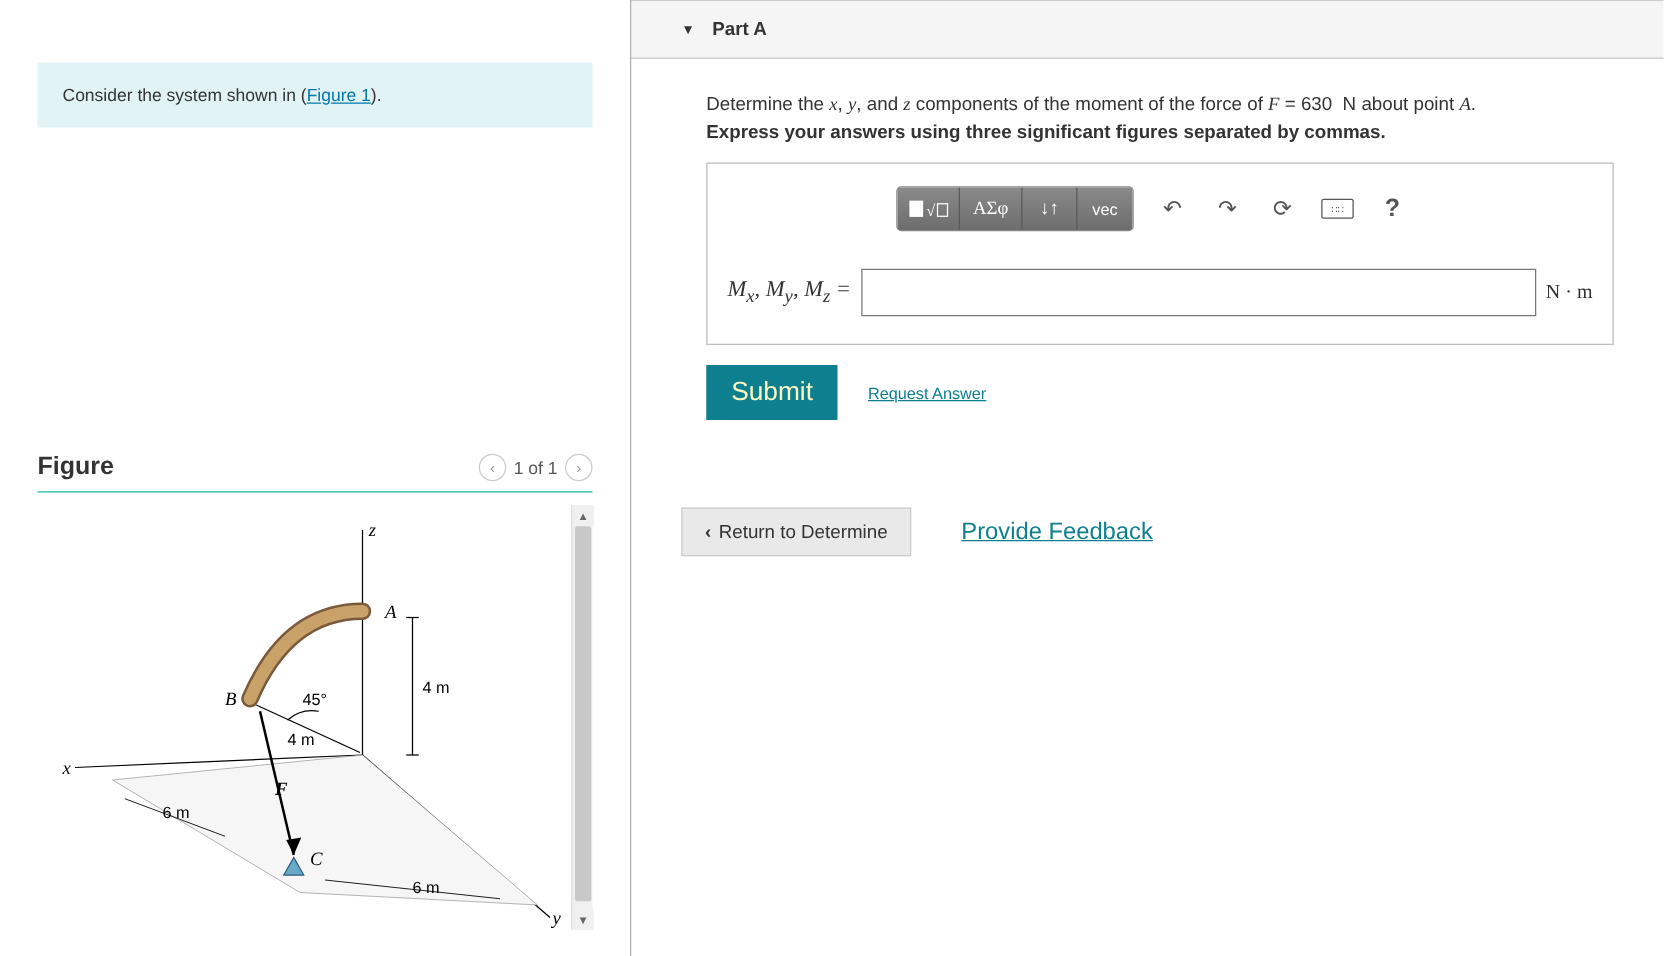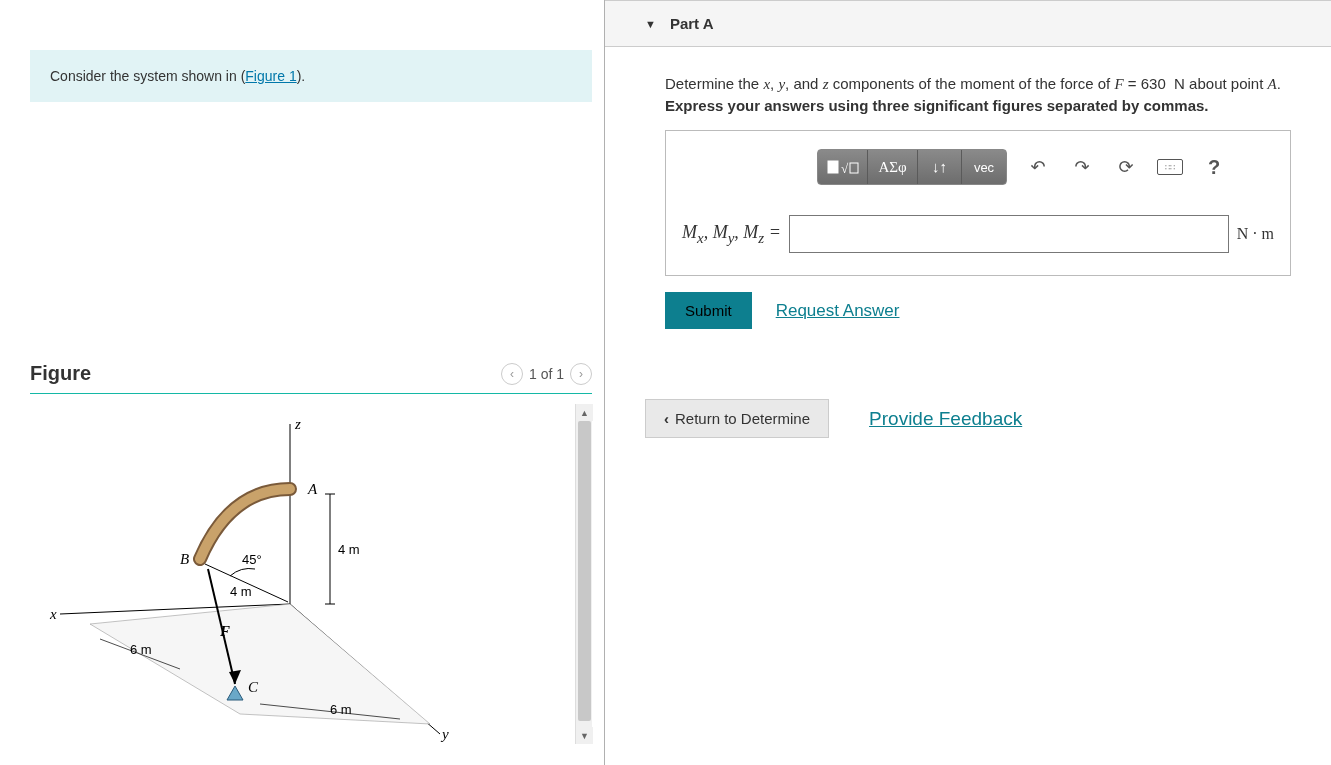--- a/index.html
+++ b/index.html
@@ -8,23 +8,23 @@
     font-family: Arial, Helvetica, sans-serif;
     font-size: 14px;
     color: #333;
     background: #fff;
     display: flex;
     width: 1331px;
     height: 765px;
     overflow: hidden;
   }
   .left-panel {
-    width: 605px;
+    width: 505px;
     border-right: 1px solid #b0b0b0;
-    padding: 20px 12px 0 30px;
+    padding: 20px 30px 0 30px;
     position: relative;
   }
   .right-panel {
     flex: 1;
     padding: 0;
     border-top: 1px solid #ccc;
   }
   .instruction-box {
     background: #e1f3f5;
     padding: 18px 20px;
@@ -146,27 +146,27 @@
     height: 38px;
     border: 1px solid #777;
     padding: 4px 8px;
     font-size: 15px;
   }
   .unit-label { font-size: 16px; white-space: nowrap; font-family: Liberation Serif, serif; }
 
   .submit-row { margin-top: 16px; display: flex; align-items: center; gap: 24px; }
   .submit-btn {
     background: #0d7f8f;
-    color: #000000;
+    color: #fef9c3;
     border: none;
     padding: 10px 20px;
-    font-size: 15px;
+    font-size: 21px;
     cursor: pointer;
   }
-  .link { color: #0d7f8f; text-decoration: underline; cursor: pointer; font-size: 17px; }
+  .link { color: #0d7f8f; text-decoration: underline; cursor: pointer; font-size: 13px; }
 
   .footer-row {
     margin-top: 50px;
     padding: 0 40px 0 40px;
     display: flex;
     align-items: center;
     gap: 40px;
   }
   .return-btn {
     background: #e9e9e9;

